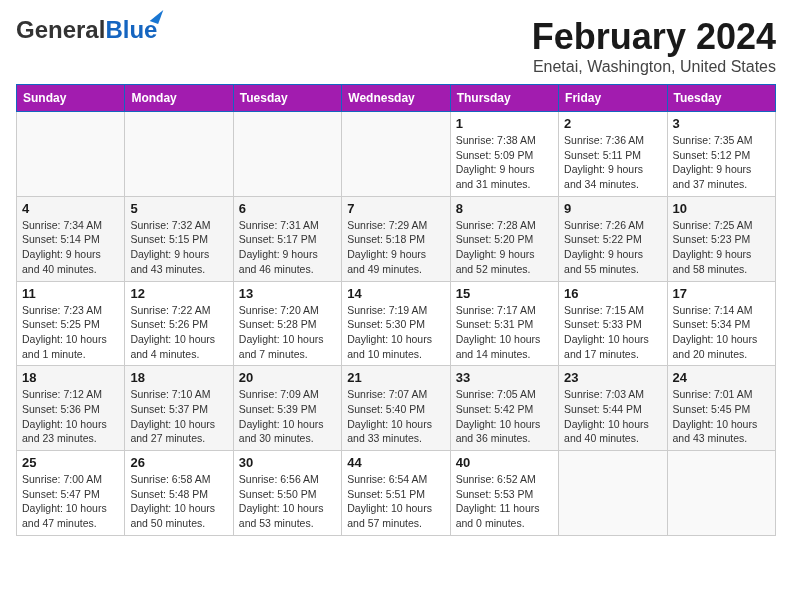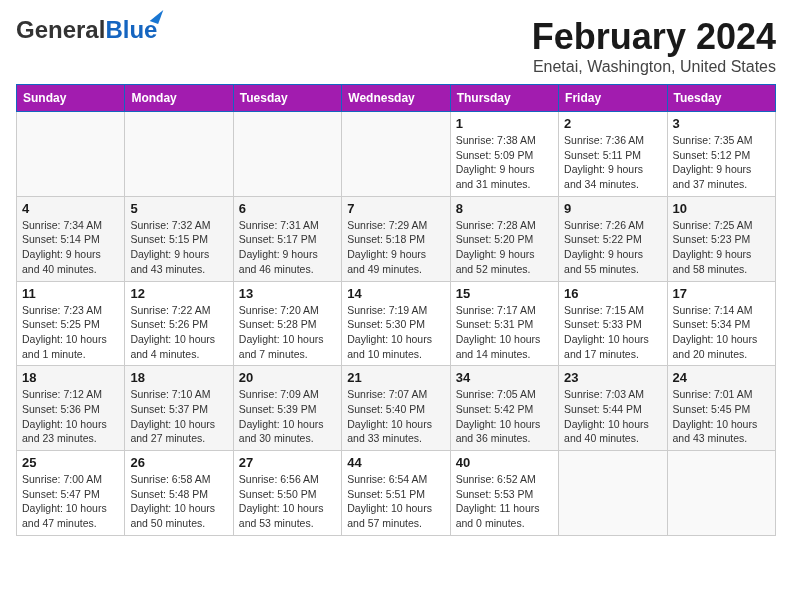--- a/index.html
+++ b/index.html
@@ -195,21 +195,21 @@
         </td>
         <td>
           <div class="day-number">20</div>
           <div class="day-info">Sunrise: 7:09 AM<br>Sunset: 5:39 PM<br>Daylight: 10 hours and 30 minutes.</div>
         </td>
         <td>
           <div class="day-number">21</div>
           <div class="day-info">Sunrise: 7:07 AM<br>Sunset: 5:40 PM<br>Daylight: 10 hours and 33 minutes.</div>
         </td>
         <td>
-          <div class="day-number">34</div>
+          <div class="day-number">33</div>
           <div class="day-info">Sunrise: 7:05 AM<br>Sunset: 5:42 PM<br>Daylight: 10 hours and 36 minutes.</div>
         </td>
         <td>
           <div class="day-number">23</div>
           <div class="day-info">Sunrise: 7:03 AM<br>Sunset: 5:44 PM<br>Daylight: 10 hours and 40 minutes.</div>
         </td>
         <td>
           <div class="day-number">24</div>
           <div class="day-info">Sunrise: 7:01 AM<br>Sunset: 5:45 PM<br>Daylight: 10 hours and 43 minutes.</div>
         </td>
@@ -217,21 +217,21 @@
       <tr>
         <td>
           <div class="day-number">25</div>
           <div class="day-info">Sunrise: 7:00 AM<br>Sunset: 5:47 PM<br>Daylight: 10 hours and 47 minutes.</div>
         </td>
         <td>
           <div class="day-number">26</div>
           <div class="day-info">Sunrise: 6:58 AM<br>Sunset: 5:48 PM<br>Daylight: 10 hours and 50 minutes.</div>
         </td>
         <td>
-          <div class="day-number">27</div>
+          <div class="day-number">30</div>
           <div class="day-info">Sunrise: 6:56 AM<br>Sunset: 5:50 PM<br>Daylight: 10 hours and 53 minutes.</div>
         </td>
         <td>
           <div class="day-number">44</div>
           <div class="day-info">Sunrise: 6:54 AM<br>Sunset: 5:51 PM<br>Daylight: 10 hours and 57 minutes.</div>
         </td>
         <td>
           <div class="day-number">40</div>
           <div class="day-info">Sunrise: 6:52 AM<br>Sunset: 5:53 PM<br>Daylight: 11 hours and 0 minutes.</div>
         </td>

